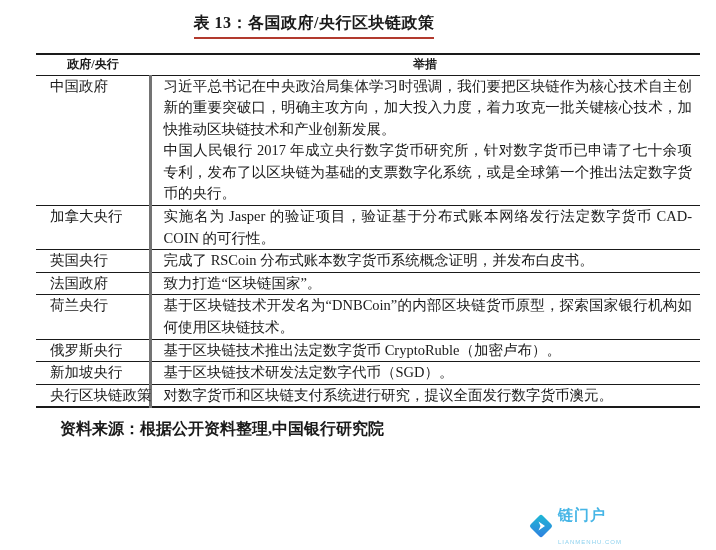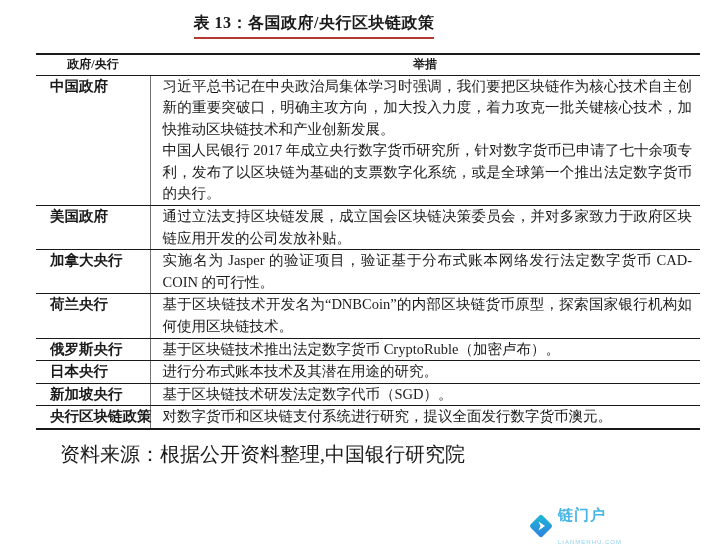--- a/index.html
+++ b/index.html
@@ -39,33 +39,32 @@
   }
   table.policy .col-entity { width: 114px; }
   table.policy td {
     border-bottom: 1px solid #1a1a1a;
     vertical-align: top;
     font-size: 14.5px;
     line-height: 21.6px;
     padding: 0 6px 0 12px;
   }
   table.policy td.entity {
-    border-right: 1px solid #737373;
+    border-right: 3px solid #737373;
     padding-left: 14px;
     white-space: nowrap;
-    font-weight: bold;
   }
   table.policy td.measures { text-align: justify; padding-right: 8px; }
   table.policy tbody tr:last-child td { border-bottom: 2px solid #1a1a1a; }
   table.policy td.measures p { margin: 0; }
 
   .footer {
     margin: 11px 16px 0 60px;
-    font-size: 20px;
-    font-weight: normal;
+    font-size: 16px;
+    font-weight: bold;
   }
 
   .logo {
     position: absolute;
     right: 6px; bottom: 5px;
     display: flex;
     align-items: center;
     gap: 4px;
     cursor: pointer;
   }
@@ -107,57 +106,57 @@
     </thead>
     <tbody>
     <tr>
       <td class="entity">中国政府</td>
       <td class="measures">
             <p>习近平总书记在中央政治局集体学习时强调，我们要把区块链作为核心技术自主创新的重要突破口，明确主攻方向，加大投入力度，着力攻克一批关键核心技术，加快推动区块链技术和产业创新发展。</p>
             <p>中国人民银行 2017 年成立央行数字货币研究所，针对数字货币已申请了七十余项专利，发布了以区块链为基础的支票数字化系统，或是全球第一个推出法定数字货币的央行。</p>
           </td>
     </tr>
 
-    <tr>
-      <td class="entity">美国政府</td>
-      <td class="measures">
-            <p>通过立法支持区块链发展，成立国会区块链决策委员会，并对多家致力于政府区块链应用开发的公司发放补贴。</p>
-          </td>
-    </tr>
 
     <tr>
       <td class="entity">加拿大央行</td>
       <td class="measures">
             <p>实施名为 Jasper 的验证项目，验证基于分布式账本网络发行法定数字货币 CAD-COIN 的可行性。</p>
           </td>
     </tr>
 
 
+    <tr>
+      <td class="entity">英国央行</td>
+      <td class="measures">
+            <p>完成了 RSCoin 分布式账本数字货币系统概念证明，并发布白皮书。</p>
+          </td>
+    </tr>
 
+    <tr>
+      <td class="entity">法国政府</td>
+      <td class="measures">
+            <p>致力打造“区块链国家”。</p>
+          </td>
+    </tr>
 
     <tr>
       <td class="entity">荷兰央行</td>
       <td class="measures">
             <p>基于区块链技术开发名为“DNBCoin”的内部区块链货币原型，探索国家银行机构如何使用区块链技术。</p>
           </td>
     </tr>
 
     <tr>
       <td class="entity">俄罗斯央行</td>
       <td class="measures">
             <p>基于区块链技术推出法定数字货币 CryptoRuble（加密卢布）。</p>
           </td>
     </tr>
 
-    <tr>
-      <td class="entity">日本央行</td>
-      <td class="measures">
-            <p>进行分布式账本技术及其潜在用途的研究。</p>
-          </td>
-    </tr>
 
     <tr>
       <td class="entity">新加坡央行</td>
       <td class="measures">
             <p>基于区块链技术研发法定数字代币（SGD）。</p>
           </td>
     </tr>
 
     <tr>
       <td class="entity">央行区块链政策</td>

